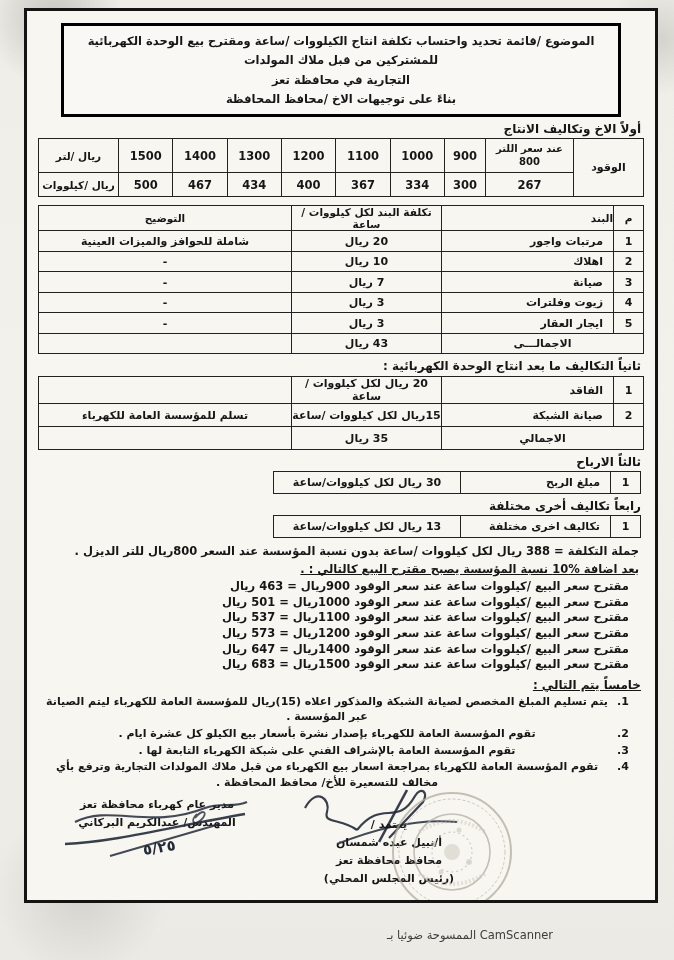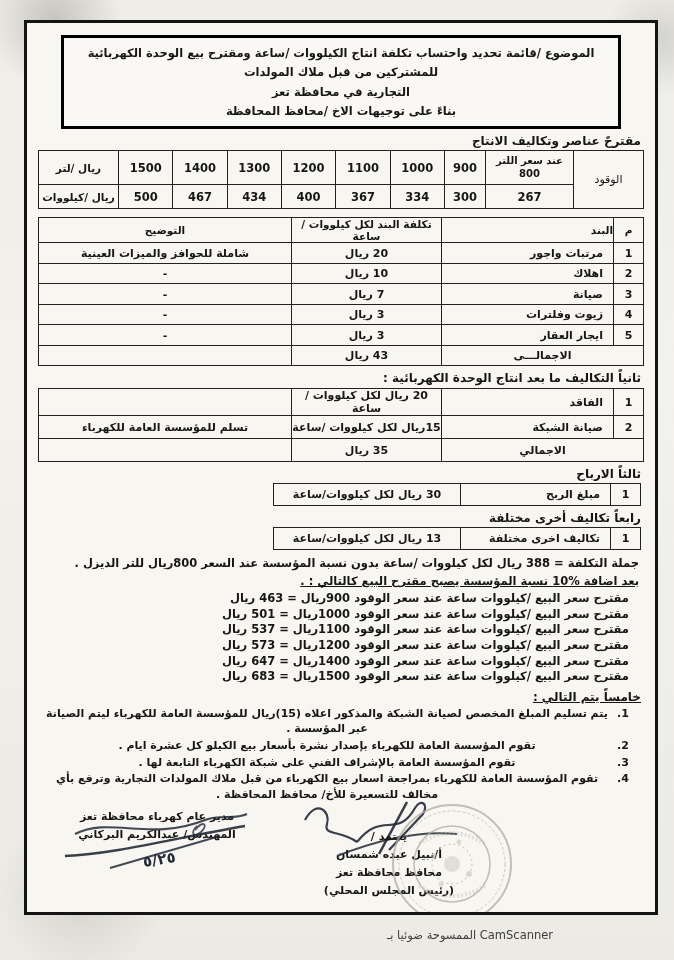--- a/index.html
+++ b/index.html
@@ -7,42 +7,42 @@
   body {
     font-family:"DejaVu Sans", sans-serif;
     background:
       radial-gradient(circle at 8% 2%, rgba(120,120,115,.35), rgba(0,0,0,0) 6%),
       radial-gradient(circle at 98% 4%, rgba(150,148,140,.30), rgba(0,0,0,0) 5%),
       radial-gradient(circle at 12% 93%, rgba(140,138,130,.25), rgba(0,0,0,0) 8%),
       linear-gradient(180deg,#efede8 0%,#f3f1ec 40%,#eceae4 100%);
     color:#161616; position:relative; overflow:hidden;
   }
   .frame {
-    position:absolute; left:24px; top:20px; width:634px; height:895px;
+    position:absolute; left:24px; top:8px; width:634px; height:895px;
     border:3px solid #141414; background:#f7f6f1; overflow:hidden;
   }
   
   .header-box {
     margin:12px auto 0; width:560px; border:3px solid #000;
     padding:6px 10px 5px; text-align:center; font-weight:bold;
     font-size:11.5px; line-height:1.68; direction:rtl; background:#f9f8f4;
   }
   .sec-title {
     direction:rtl; text-align:right; font-weight:bold; font-size:12px;
     margin:5px 14px 2px; 
   }
   .sec-title.u { text-decoration:underline; }
   table { border-collapse:collapse; direction:rtl; }
   td { border:1.6px solid #222; text-align:center; vertical-align:middle; }
   .t-full { width:606px; margin:2px auto 0; }
   
   .t1 { font-size:11.5px; }
   .t1 td { height:24px; font-weight:600; }
   .t1 .hdr2 { font-size:10px; font-weight:bold; line-height:1.25; width:88px; }
-  .t1 .fuel { width:70px; font-weight:normal; font-size:11px; }
+  .t1 .fuel { width:70px; font-weight:bold; font-size:11px; }
   .t1 .lbl { width:80px; font-weight:bold; font-size:10.5px; }
   .t1 tr:first-child td { height:34px; }
   
   .t2 { font-size:11px; margin-top:8px; }
   .t2 td { height:20.5px; }
   .t2 .c-no { width:30px; font-weight:600; }
   .t2 .c-item { width:172px; text-align:right; padding-right:10px; font-weight:bold; }
   .t2 .c-cost { width:150px; font-weight:600;text-align:center; }
   .t2 .c-note { font-weight:bold; }
   .t2 .hdr td { font-weight:bold; font-size:10.5px; height:22px; padding-right:0; }
@@ -80,21 +80,21 @@
 <body>
 
 <div class="frame">
 
   <div class="header-box">
     <div>الموضوع /قائمة تحديد واحتساب تكلفة انتاج الكيلووات /ساعة ومقترح بيع الوحدة الكهربائية للمشتركين من قبل ملاك المولدات</div>
     <div>التجارية في محافظة تعز</div>
     <div>بناءً على توجيهات الاخ /محافظ المحافظة</div>
   </div>
 
-  <div class="sec-title">مقترحً عناصر وتكاليف الانتاج</div>
+  <div class="sec-title">أولاً الاخ وتكاليف الانتاج</div>
 
   <table class="t1 t-full">
     <tbody>
         <tr>
       <td class="fuel" rowspan="2">الوقود</td>
       <td class="hdr2">
         <div>عند سعر اللتر</div>
         <div>800</div>
       </td>
       <td>900</td>

